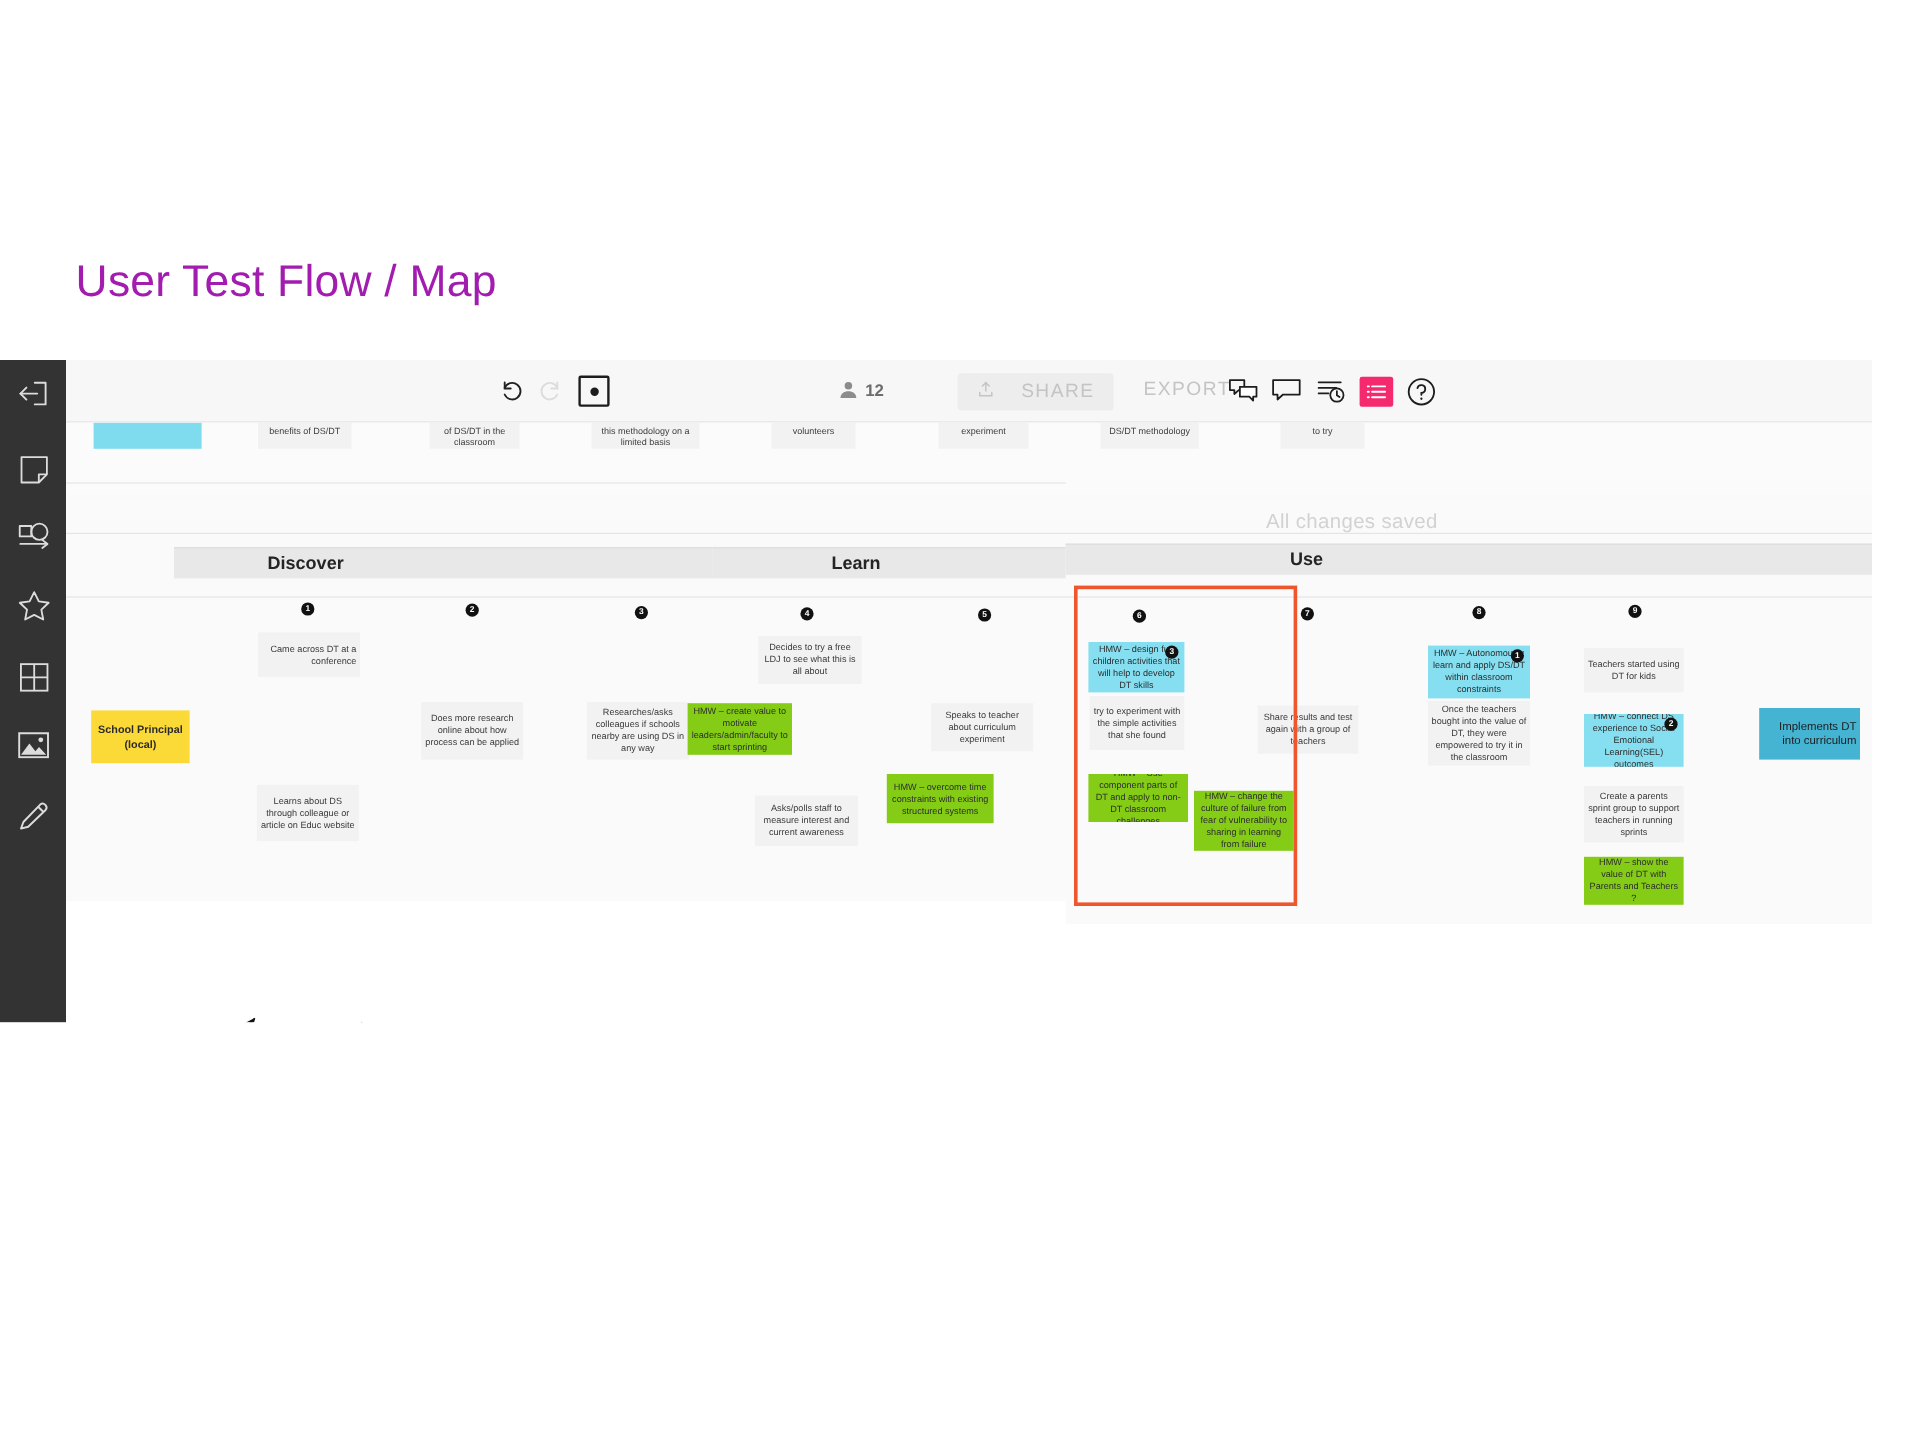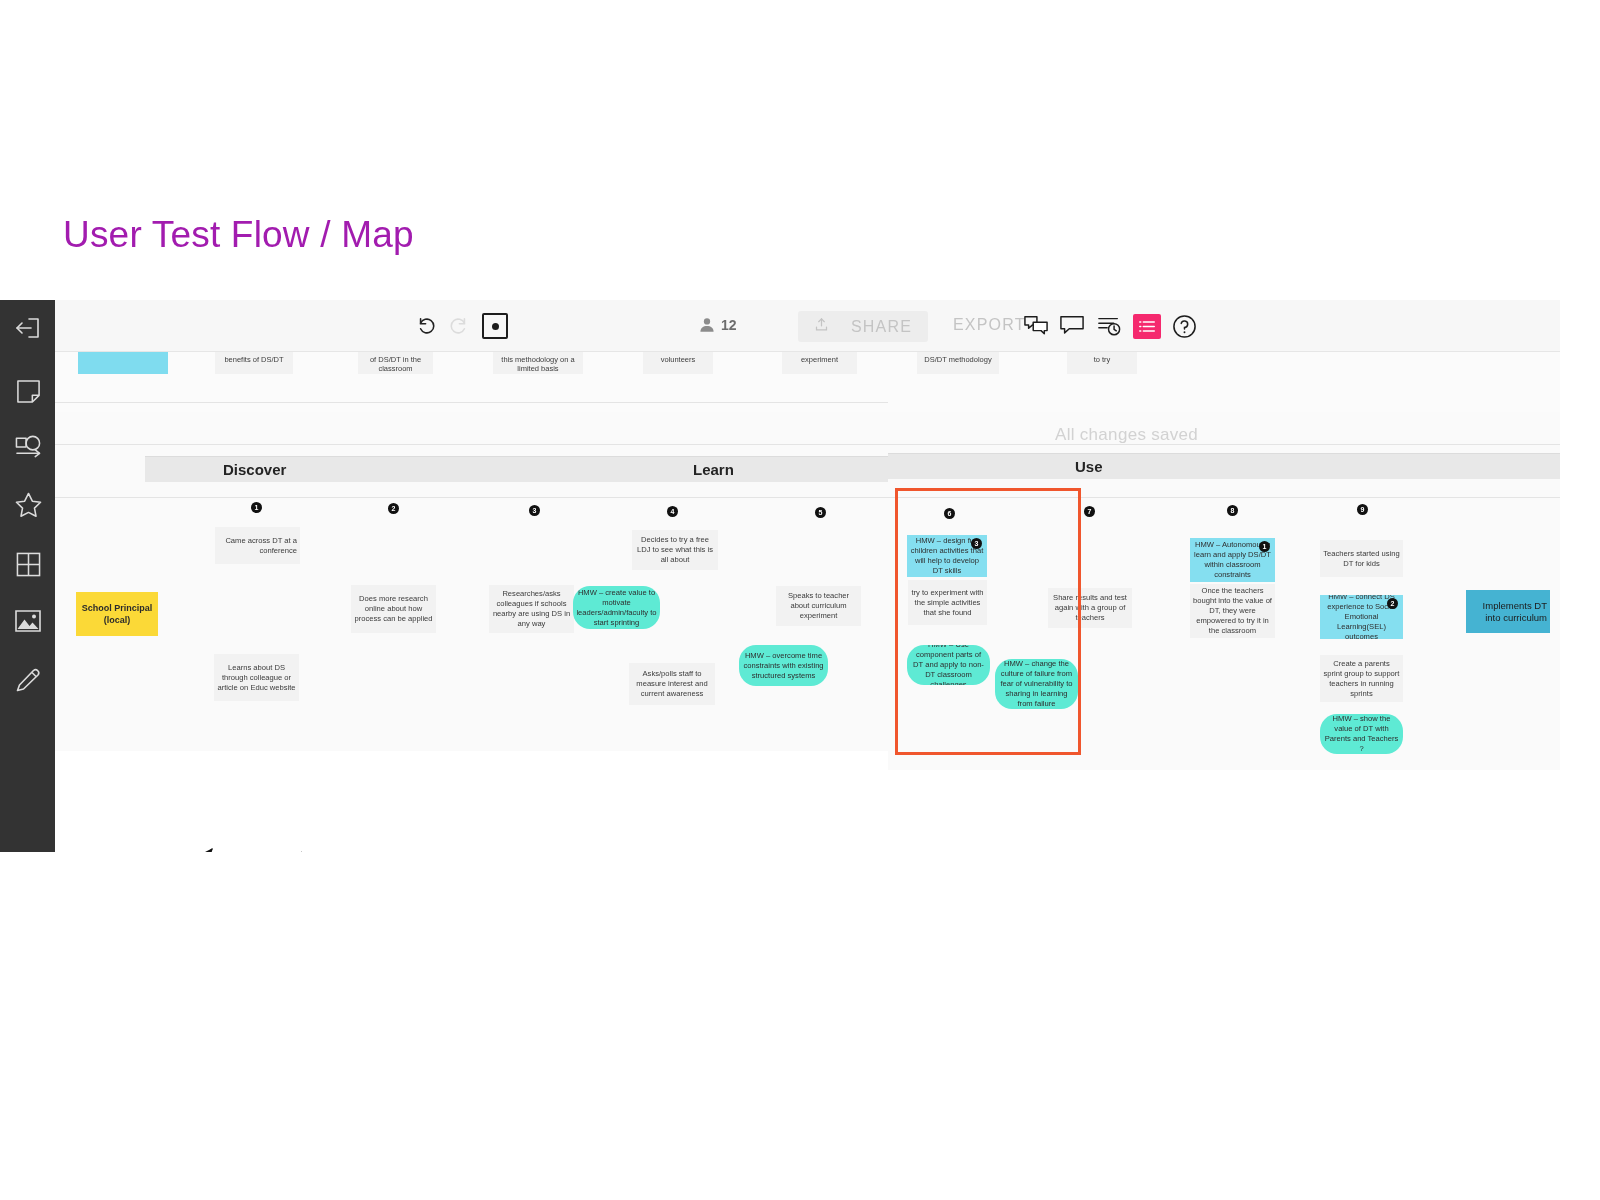--- a/index.html
+++ b/index.html
@@ -178,21 +178,21 @@
     font-size: 7.6px;
     line-height: 10px;
     text-align: center;
     display: flex;
     align-items: center;
     justify-content: center;
     padding: 2px 3px;
     overflow: hidden;
   }
   .card.yellow { background: #fbd937; color: #2b2b2b; font-size: 9px; line-height: 12px; font-weight: bold; }
-  .card.green  { background: #5eead4; color: #2e2e2e; border-radius: 17px; }
+  .card.green  { background: #84cc16; color: #2e2e2e; }
   .card.blue   { background: #85dff0; color: #2e2e2e; }
   .card.teal   { background: #45b3d2; color: #1c1c1c; font-size: 9.5px; line-height: 12px; text-align: right; justify-content: flex-start; padding-left: 6px; }
 
   .card .badge {
     position: absolute;
     top: 3px; right: 5px;
     width: 11px; height: 11px;
     border-radius: 50%;
     background: #111111;
     color: #ffffff;

